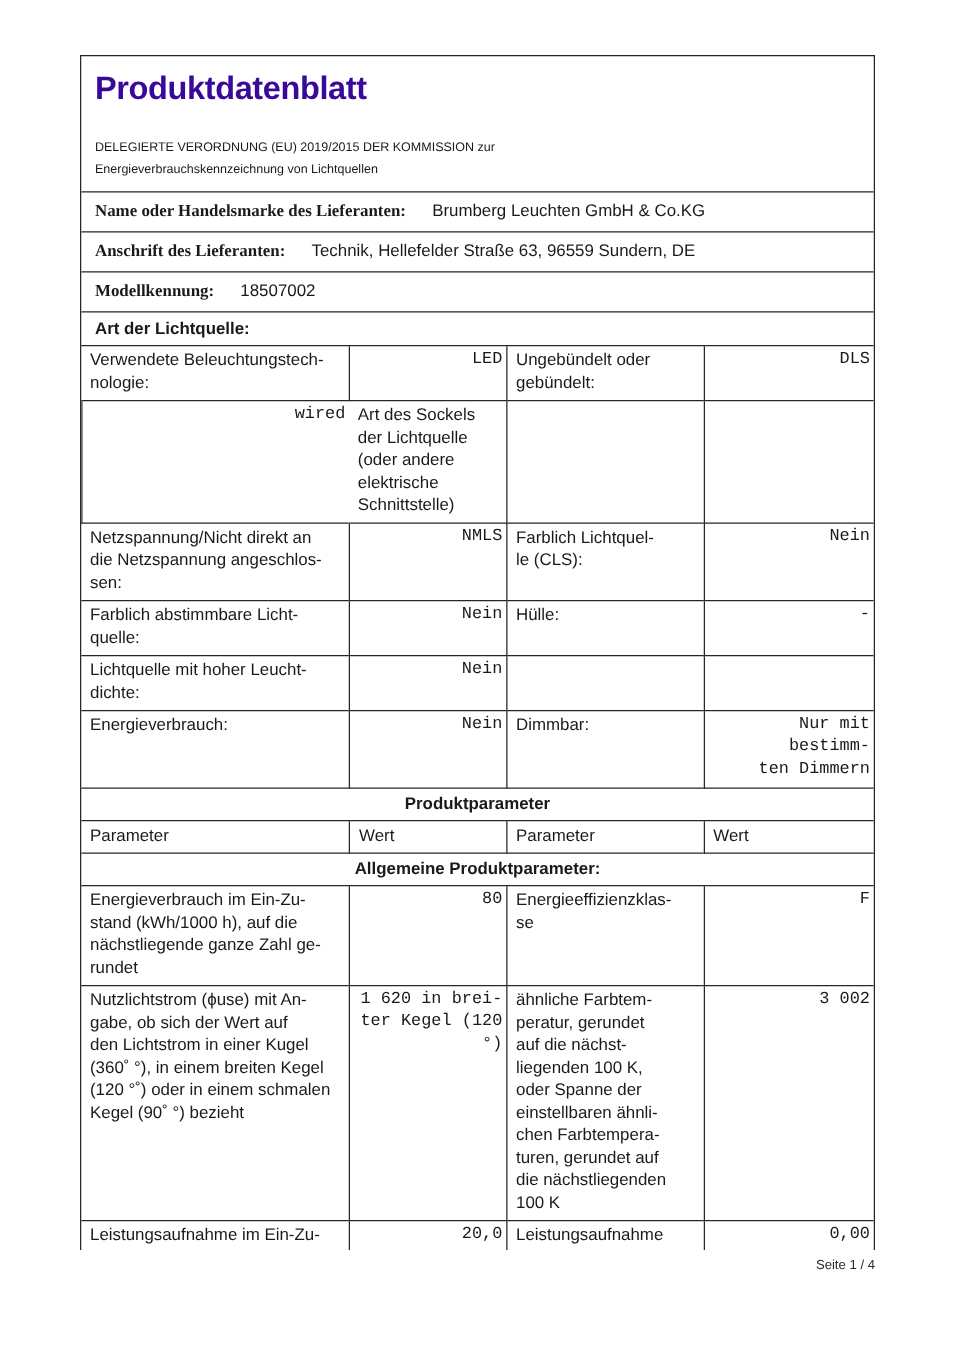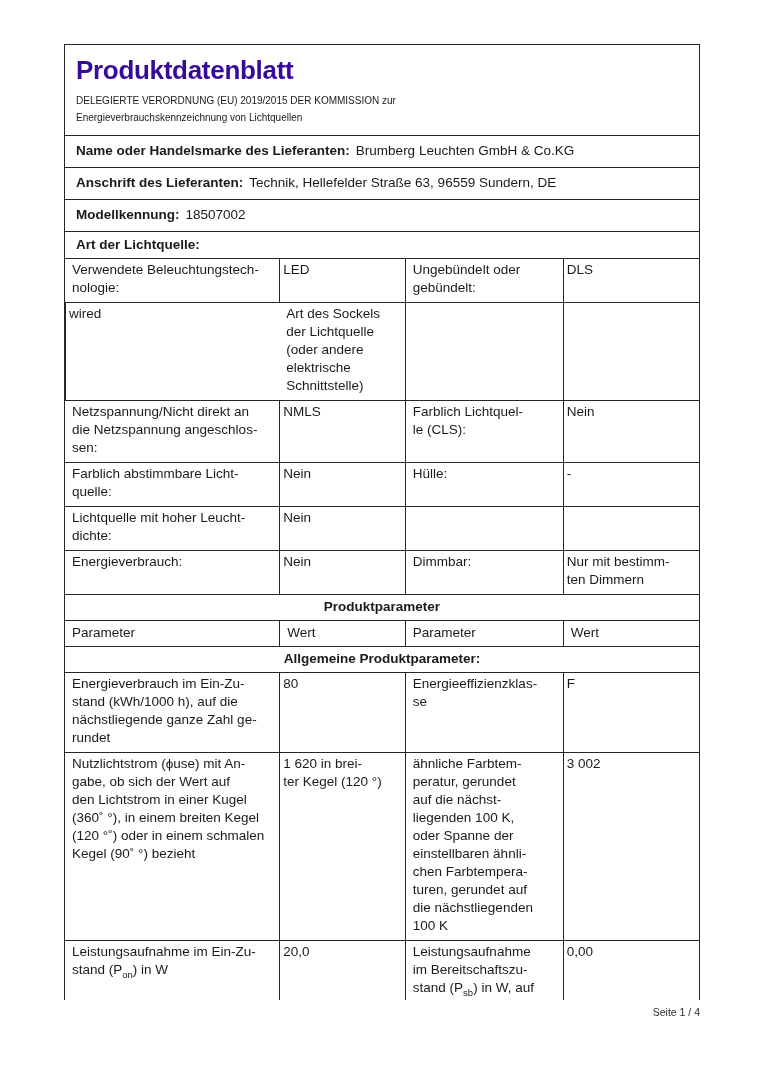--- a/index.html
+++ b/index.html
@@ -26,56 +26,56 @@
   }
   .doc-header {
     padding: 10px 11px 9px 11px;
     border-bottom: 1.5px solid #262626;
   }
   .doc-title {
     font-size: 26px;
     font-weight: bold;
     color: #38099B;
     line-height: 30px;
-    margin-bottom: 7px;
+    margin-bottom: 25px;
     letter-spacing: -0.3px;
   }
   .doc-reg {
     font-size: 10px;
     line-height: 17px;
     white-space: pre-line;
   }
   .info-row {
     padding: 6px 11px 7px 11px;
     border-bottom: 1.5px solid #262626;
     font-size: 13.5px;
     line-height: 18px;
   }
-  .info-row .lbl { font-weight: bold; margin-right: 6px; }
+  .info-row .lbl { font-weight: bold; margin-right: 21px; font-family: Liberation Serif, serif; }
   .type-row {
     padding: 4px 11px 4px 11px;
     border-bottom: 1.5px solid #262626;
     font-size: 13.5px;
     font-weight: bold;
     line-height: 18px;
   }
   .ptable {
     display: grid;
     grid-template-columns: 33.8% 19.8% 24.9% 21.5%;
     font-size: 13.5px;
     line-height: 18px;
   }
   .cell {
     border-bottom: 1.5px solid #262626;
     padding: 2px 4px 5px 7px;
     white-space: pre-line;
     vertical-align: top;
   }
   .cell.cl { border-left: 1.5px solid #262626; }
-  .cell.val { text-align: left; padding: 2px 3px 5px 3px; }
+  .cell.val { text-align: right; padding: 2px 3px 5px 3px; font-family: Liberation Mono, monospace; }
   .cell.span4 {
     grid-column: 1 / -1;
     text-align: center;
     font-weight: bold;
     padding: 3px 6px 4px 6px;
   }
   .cell.hdr { padding: 3px 4px 4px 7px; }
   sub { font-size: 9.5px; line-height: 0; }
   .footer {
     position: absolute;

